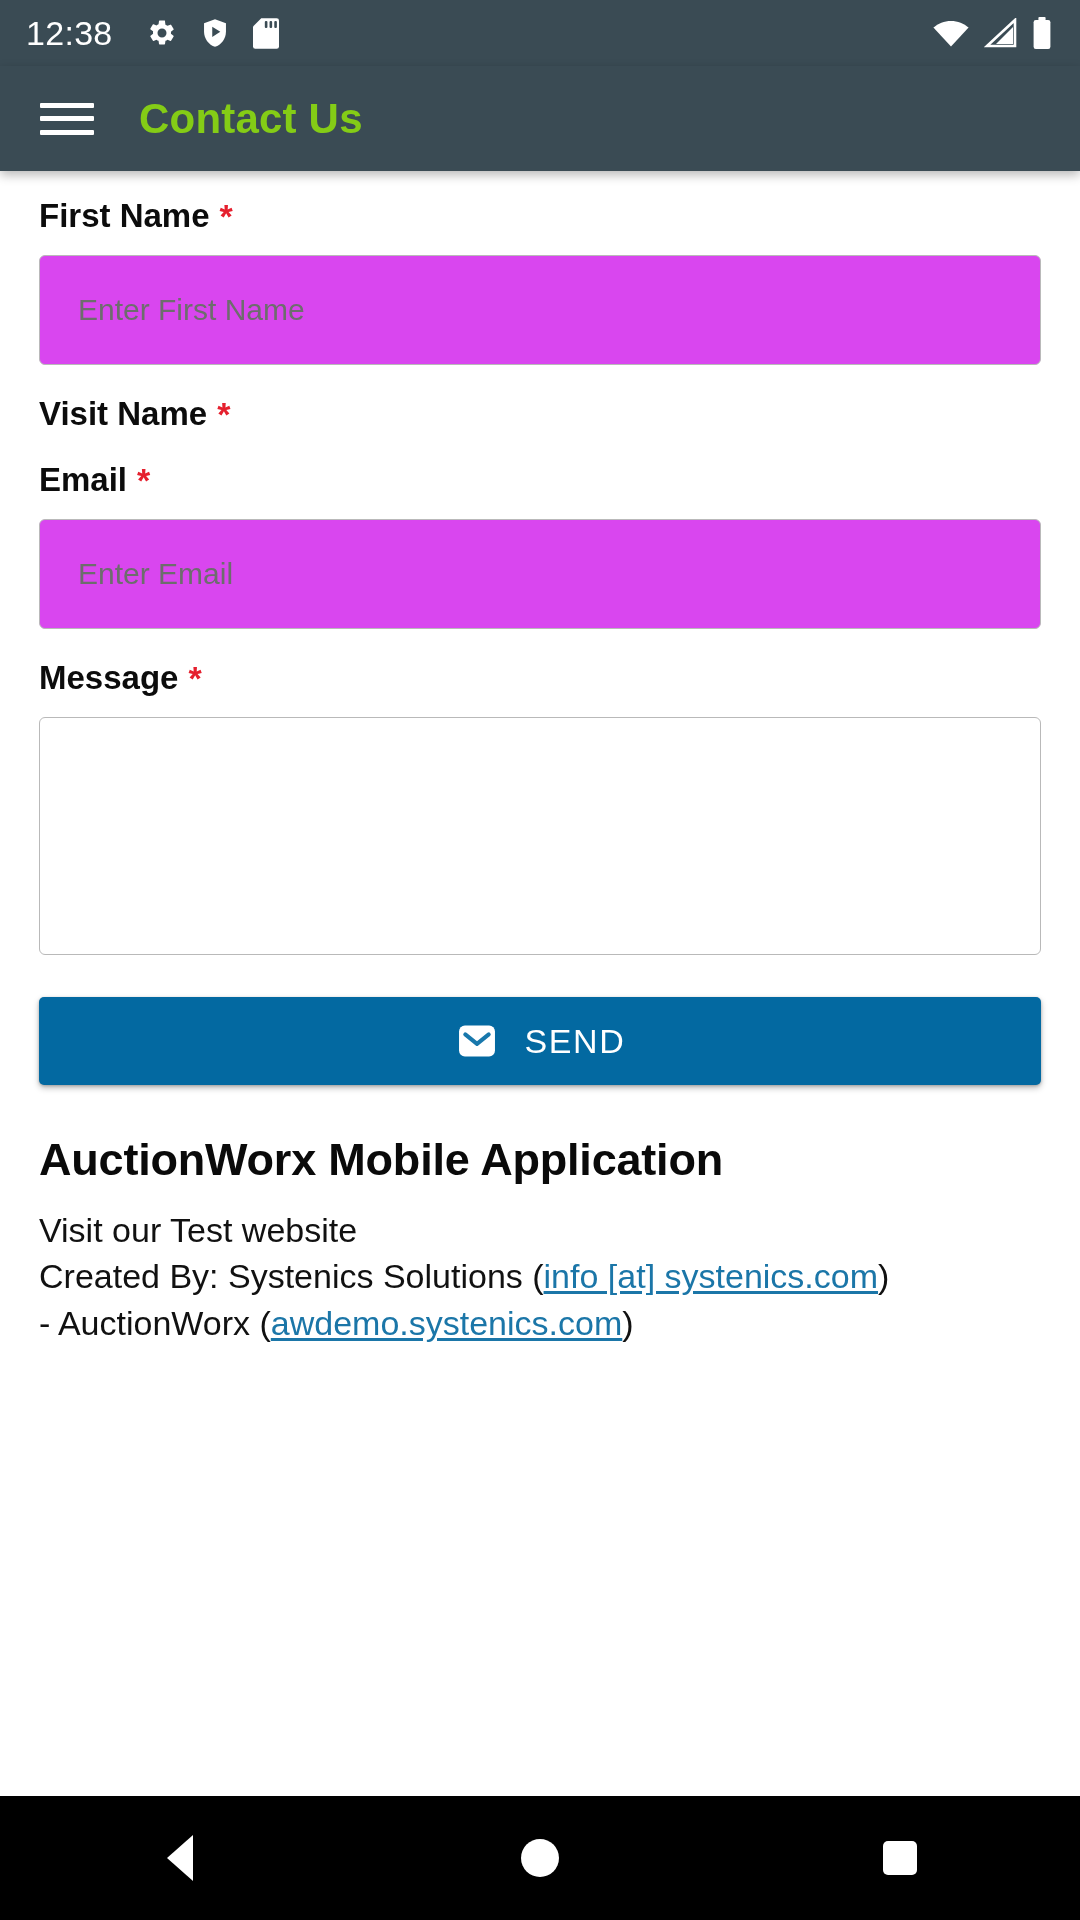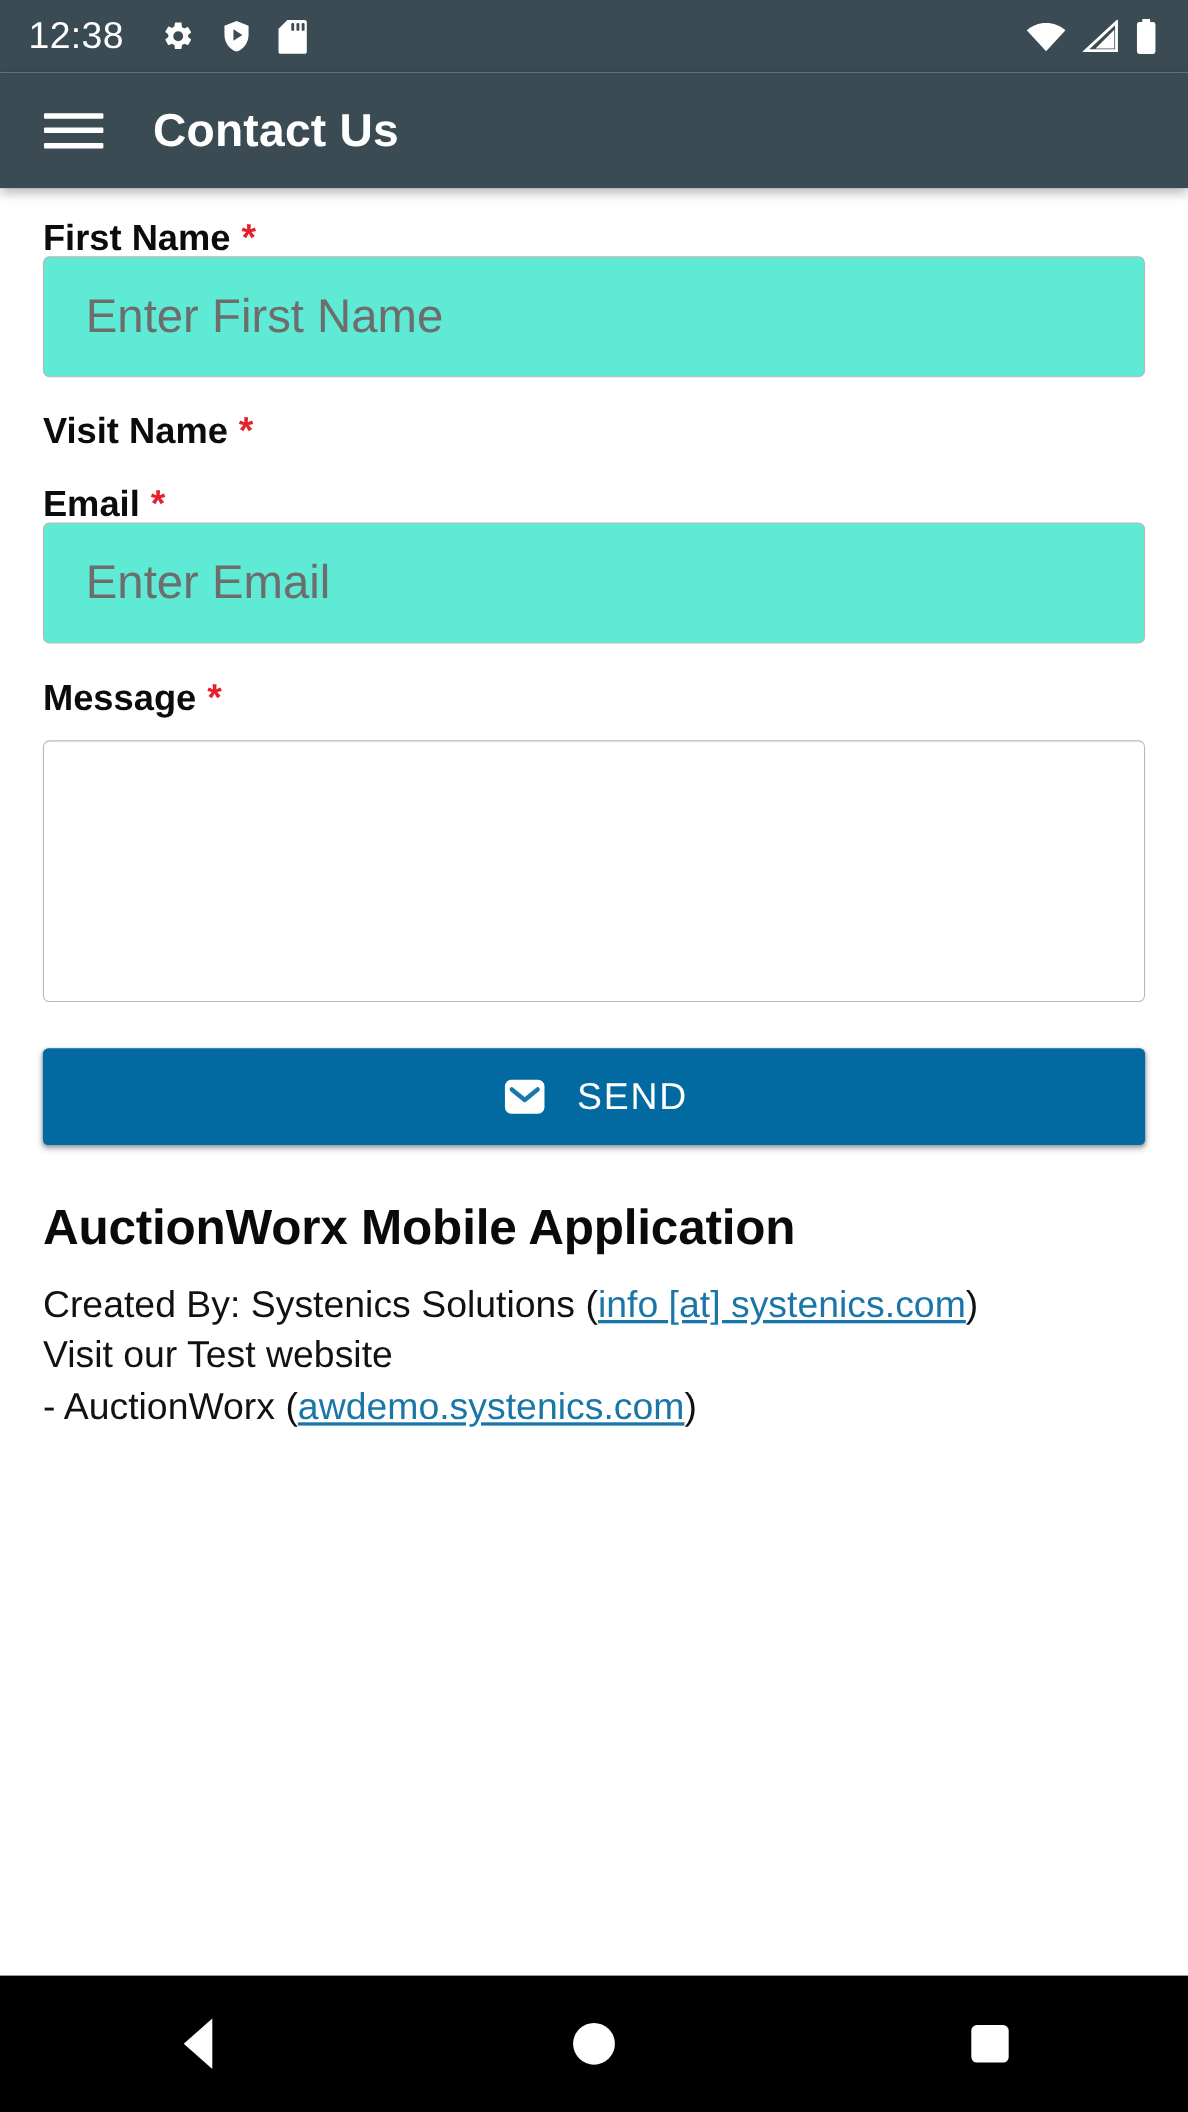--- a/index.html
+++ b/index.html
@@ -76,21 +76,21 @@
   }
   .hamburger span {
     display: block;
     height: 5px;
     width: 100%;
     background: #ffffff;
     border-radius: 1px;
   }
   .app-title {
     margin-left: 45px;
-    color: #ffffff;
+    color: #84cc16;
     font-size: 42px;
     font-weight: 700;
     letter-spacing: 0.2px;
     line-height: 1;
   }
 
   
   .content {
     position: absolute;
     top: 171px; left: 0;
@@ -116,25 +116,26 @@
     color: #e5202e;
     font-size: 34px;
     font-weight: 700;
     line-height: 1;
   }
 
   .text-input {
     display: block;
     width: 100%;
     height: 110px;
+    margin-top: 22px;
     border: 1.6px solid #b9b9b9;
     border-radius: 6px;
-    background: #5eead4;
+    background: #d946ef;
     font-family: "Liberation Sans", sans-serif;
-    font-size: 43px;
+    font-size: 30px;
     color: #1a1a1a;
     padding: 0 38px;
     outline: none;
   }
   .text-input::placeholder { color: #6d6d6d; opacity: 1; }
 
   .text-area {
     display: block;
     width: 100%;
     height: 238px;
@@ -322,22 +323,22 @@
       <svg width="44" height="44" viewBox="0 0 24 24">
         <rect x="2.2" y="3.6" width="19.6" height="16.8" rx="3.2" fill="#ffffff"></rect>
         <path d="M5.6 8.4 12 13.6l6.4-5.2" fill="none" stroke="#1878ac" stroke-width="2.2" stroke-linecap="round" stroke-linejoin="round"></path>
       </svg>
       <span class="send-label">SEND</span>
     </button>
 
     <div class="footer-block">
       <div class="footer-title">AuctionWorx Mobile Application</div>
       <div class="footer-text">
+        <p>Visit our Test website</p>
         <p><span>Created By: Systenics Solutions (</span><a class="flink" href="#">info [at] systenics.com</a><span>)</span></p>
-        <p>Visit our Test website</p>
         <p><span>- AuctionWorx (</span><a class="flink" href="#">awdemo.systenics.com</a><span>)</span></p>
       </div>
     </div>
 
   </div>
 
   <div class="nav-bar">
     <div class="nav-btn">
       <div class="nav-back"></div>
     </div>

